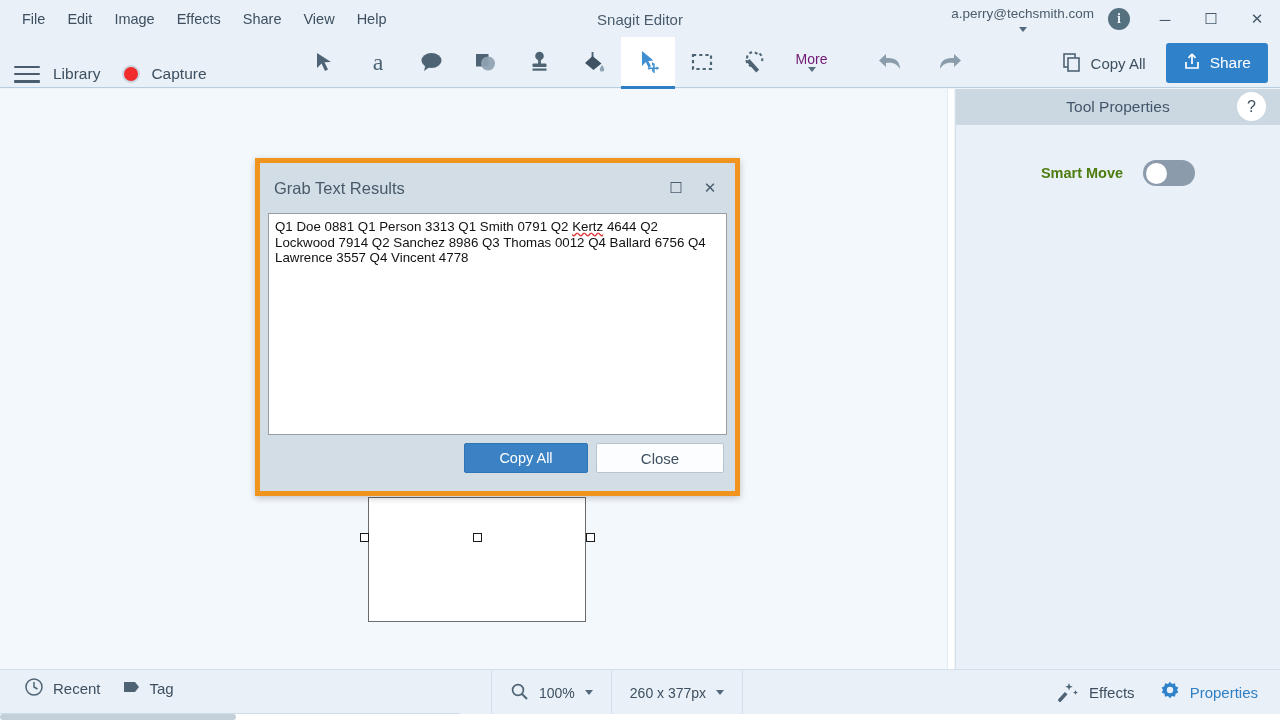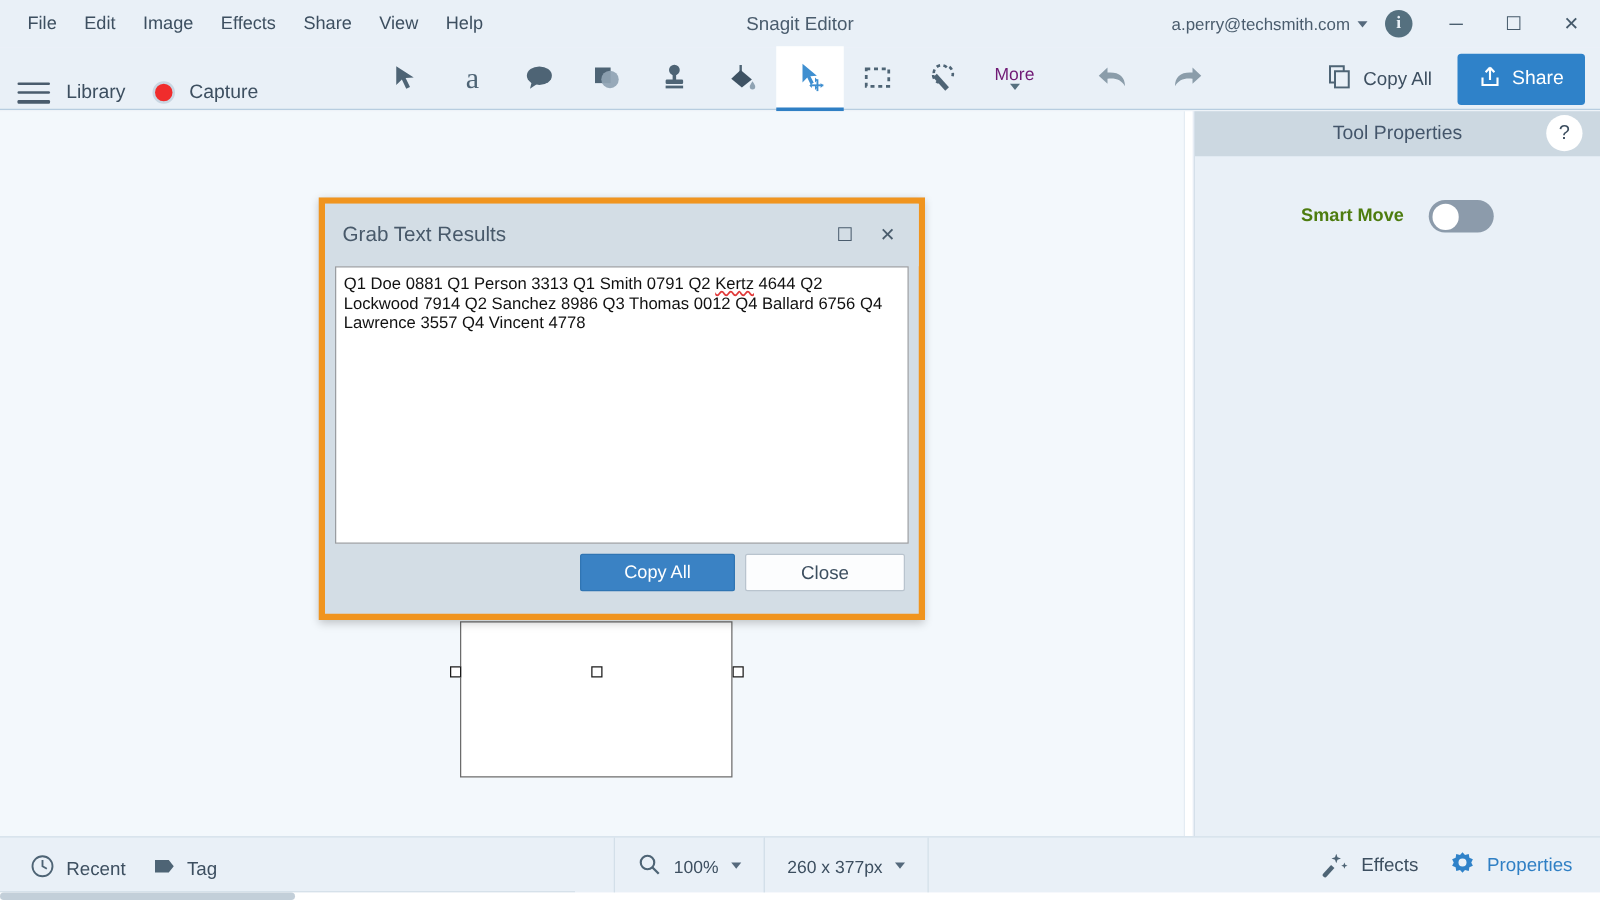--- a/index.html
+++ b/index.html
@@ -25,21 +25,21 @@
   .app-title {
     position: absolute; left: 0; right: 0; text-align: center;
     font-size: 15px; color: #4a5c6d; pointer-events: none;
   }
   .tb-right {
     position: absolute; right: 0; top: 0; height: 38px;
     display: flex; align-items: center; gap: 0;
   }
   .account {
     font-size: 13.5px; color: #4a5c6d; display: flex; align-items: center; gap: 6px;
-    padding: 5px 6px; margin-right: 4px; cursor: default;
+    padding: 5px 6px; margin-right: 4px; cursor: default; flex-direction: column;
   }
   .caret-down {
     width: 0; height: 0; border-left: 4.5px solid transparent;
     border-right: 4.5px solid transparent; border-top: 5px solid #55697c;
     display: inline-block;
   }
   .info-icon {
     width: 22px; height: 22px; border-radius: 50%; background: #55707f;
     color: #e9f0f7; font-size: 14px; font-weight: bold; font-family: "Liberation Serif", serif;
     display: flex; align-items: center; justify-content: center;
@@ -188,21 +188,21 @@
   }
   .toggle .knob {
     position: absolute; top: 2.5px; left: 2.5px; width: 21px; height: 21px;
     border-radius: 50%; background: #ffffff;
   }
 
   
   .statusbar {
     position: absolute; top: 669px; left: 0; width: 1280px; height: 45px;
     background: #e9f0f7; border-top: 1px solid #d3dfe9;
-    display: flex; align-items: flex-end;
+    display: flex; align-items: flex-start;
   }
   .sb-left { display: flex; align-items: center; padding-left: 14px; gap: 0; }
   .sb-item {
     display: flex; align-items: center; gap: 9px; font-size: 15px; color: #3d4f60;
     padding: 7px 10px; cursor: default;
   }
   .sb-mid {
     position: absolute; left: 492px; top: 0; height: 45px; display: flex; align-items: center;
   }
   .sb-cell {

